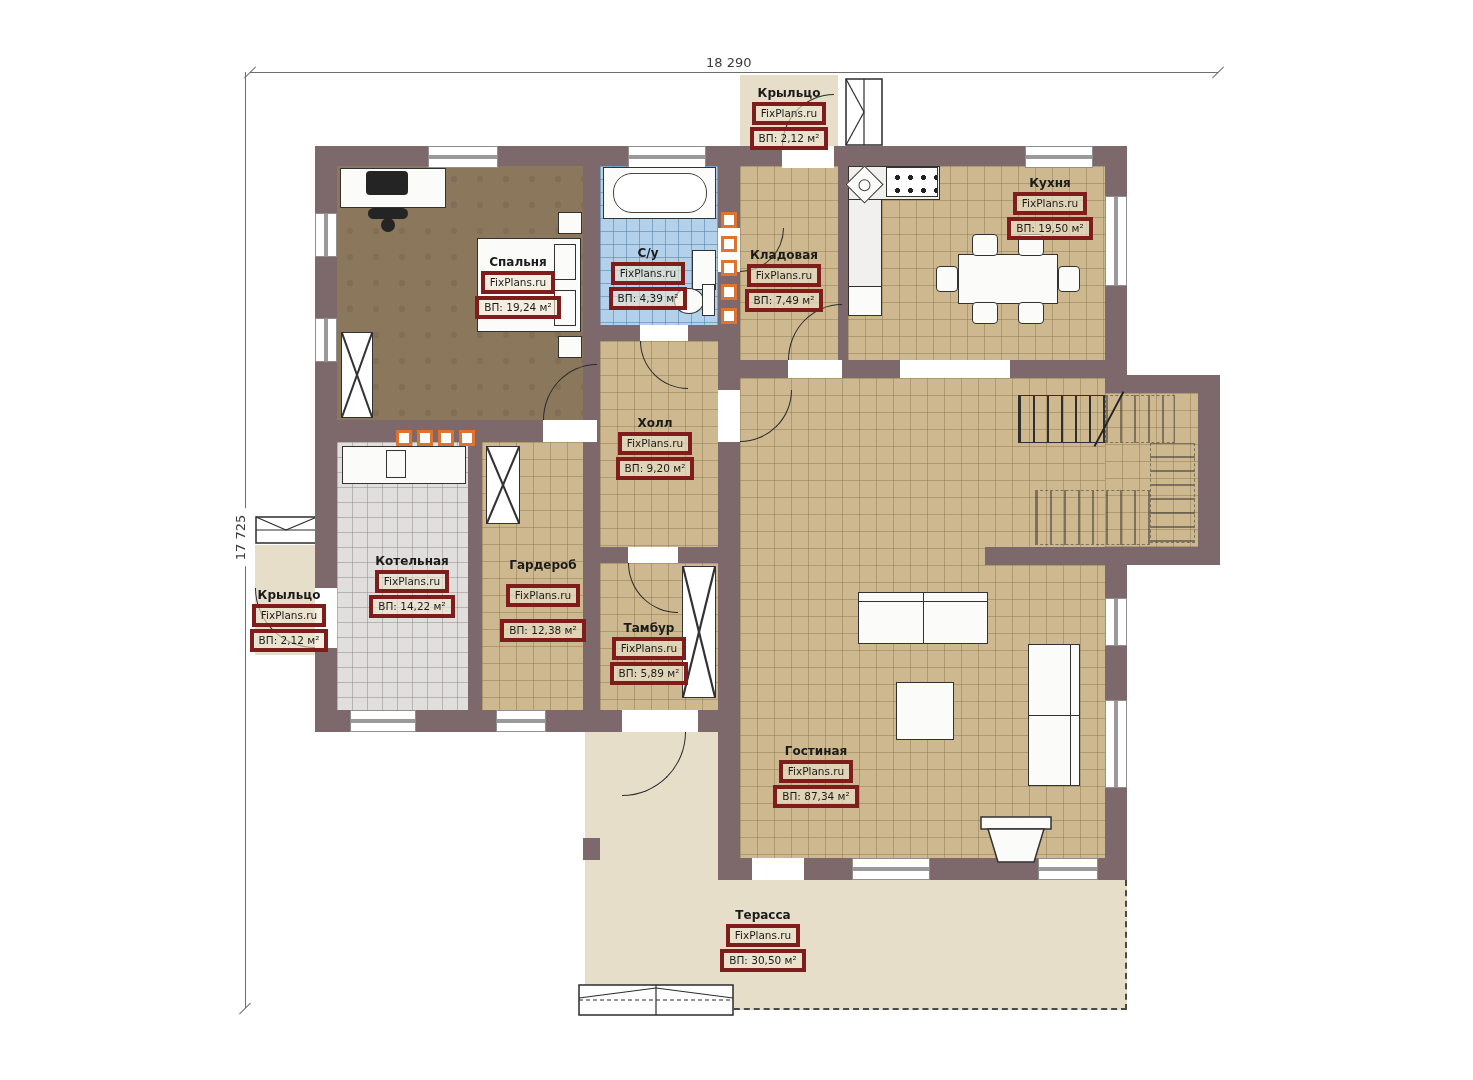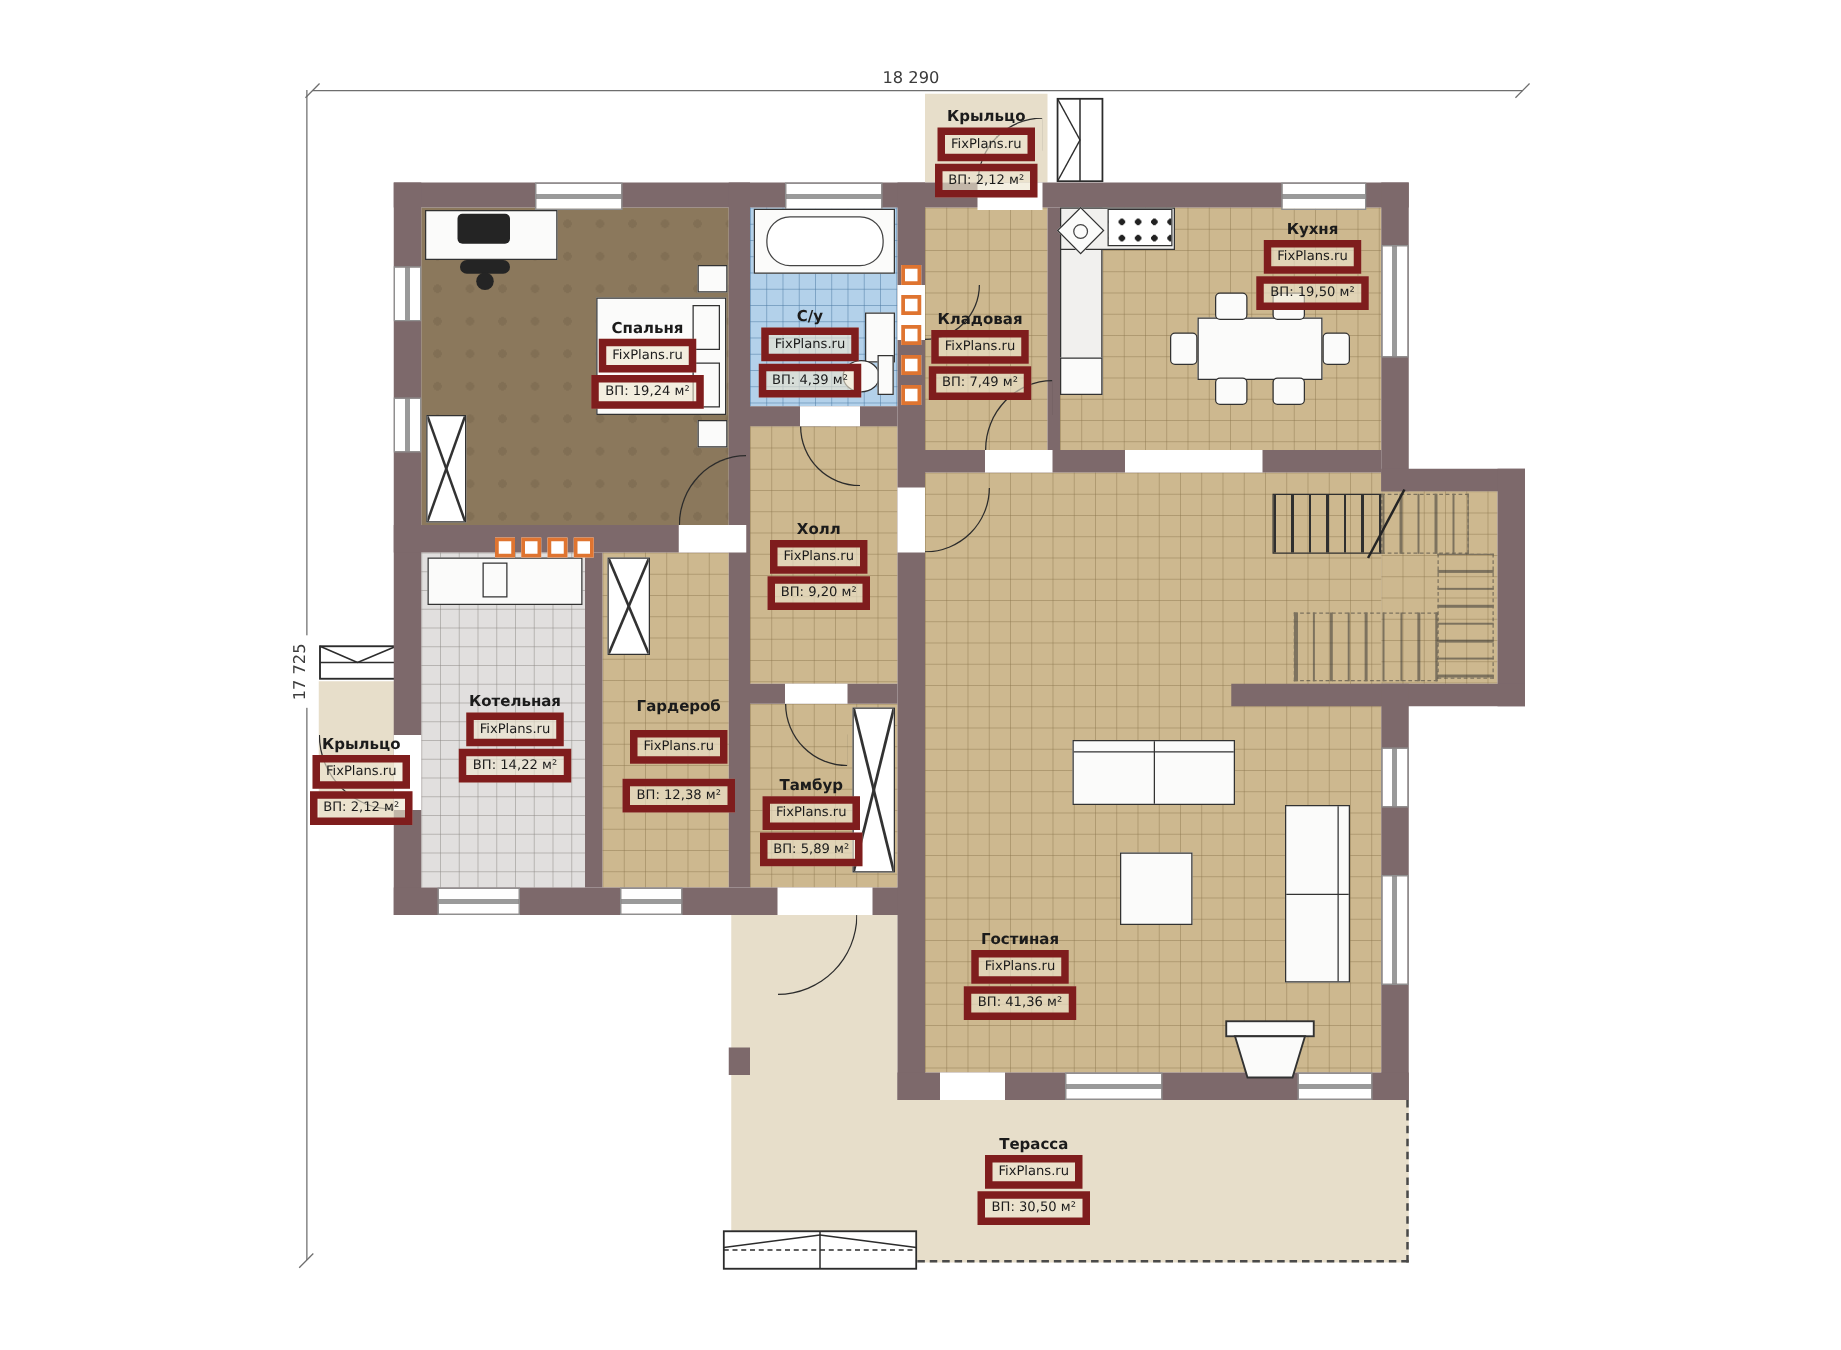--- a/index.html
+++ b/index.html
@@ -45,21 +45,21 @@
   .treads-v.ghost,.treads-h.ghost{opacity:.5;border-style:dashed;}
   .treads-h{border:1.5px solid #2f2f2f;
     background-image:repeating-linear-gradient(0deg,#2f2f2f 0 2px,transparent 2px 14px);}
   
   .rad-row{position:absolute;display:flex;gap:5px;z-index:17;}
   .rad-col{position:absolute;display:flex;flex-direction:column;gap:8px;z-index:17;}
   .rad{width:10px;height:10px;background:#fff;border:3px solid #df7430;box-sizing:content-box;}
   
   .room-label{position:absolute;width:110px;display:flex;flex-direction:column;align-items:center;z-index:30;}
   .room-name{font-weight:bold;font-size:12px;color:#1b1b1b;white-space:nowrap;}
-  .label-box{border:6px solid #7f1d1d;background:rgba(238,229,206,.62);font-size:10.5px;
+  .label-box{border:4px solid #7f1d1d;background:rgba(238,229,206,.62);font-size:10.5px;
     color:#1b1b1b;padding:0 5px;margin-top:2px;white-space:nowrap;line-height:15px;}
   
   .dim-line-h{position:absolute;border-top:1.5px solid #6e6e6e;z-index:5;}
   .dim-line-v{position:absolute;border-left:1.5px solid #6e6e6e;z-index:5;}
   .tick{position:absolute;width:16px;border-top:1.5px solid #6e6e6e;transform:rotate(-45deg);z-index:5;}
   .dim-label{position:absolute;font-size:13px;color:#3c3c3c;background:#fff;padding:0 6px;z-index:6;white-space:nowrap;}
   .steps{position:absolute;z-index:4;}
   .steps svg{display:block;}
 </style>
 </head>
@@ -308,21 +308,21 @@
     <div class="label-box">ВП: 5,89 м²</div>
   </div>
   <div class="room-label" style="left:234px;top:588px;">
     <div class="room-name">Крыльцо</div>
     <div class="label-box">FixPlans.ru</div>
     <div class="label-box">ВП: 2,12 м²</div>
   </div>
   <div class="room-label" style="left:761px;top:744px;">
     <div class="room-name">Гостиная</div>
     <div class="label-box">FixPlans.ru</div>
-    <div class="label-box">ВП: 41,36 м²</div>
-  </div>
-  <div class="room-label" style="left:772px;top:908px;justify-content:space-between;">
+    <div class="label-box">ВП: 87,34 м²</div>
+  </div>
+  <div class="room-label" style="left:708px;top:908px;justify-content:space-between;">
     <div class="room-name">Терасса</div>
     <div class="label-box">FixPlans.ru</div>
     <div class="label-box">ВП: 30,50 м²</div>
   </div>
 
 </div>
 
 </body></html>

